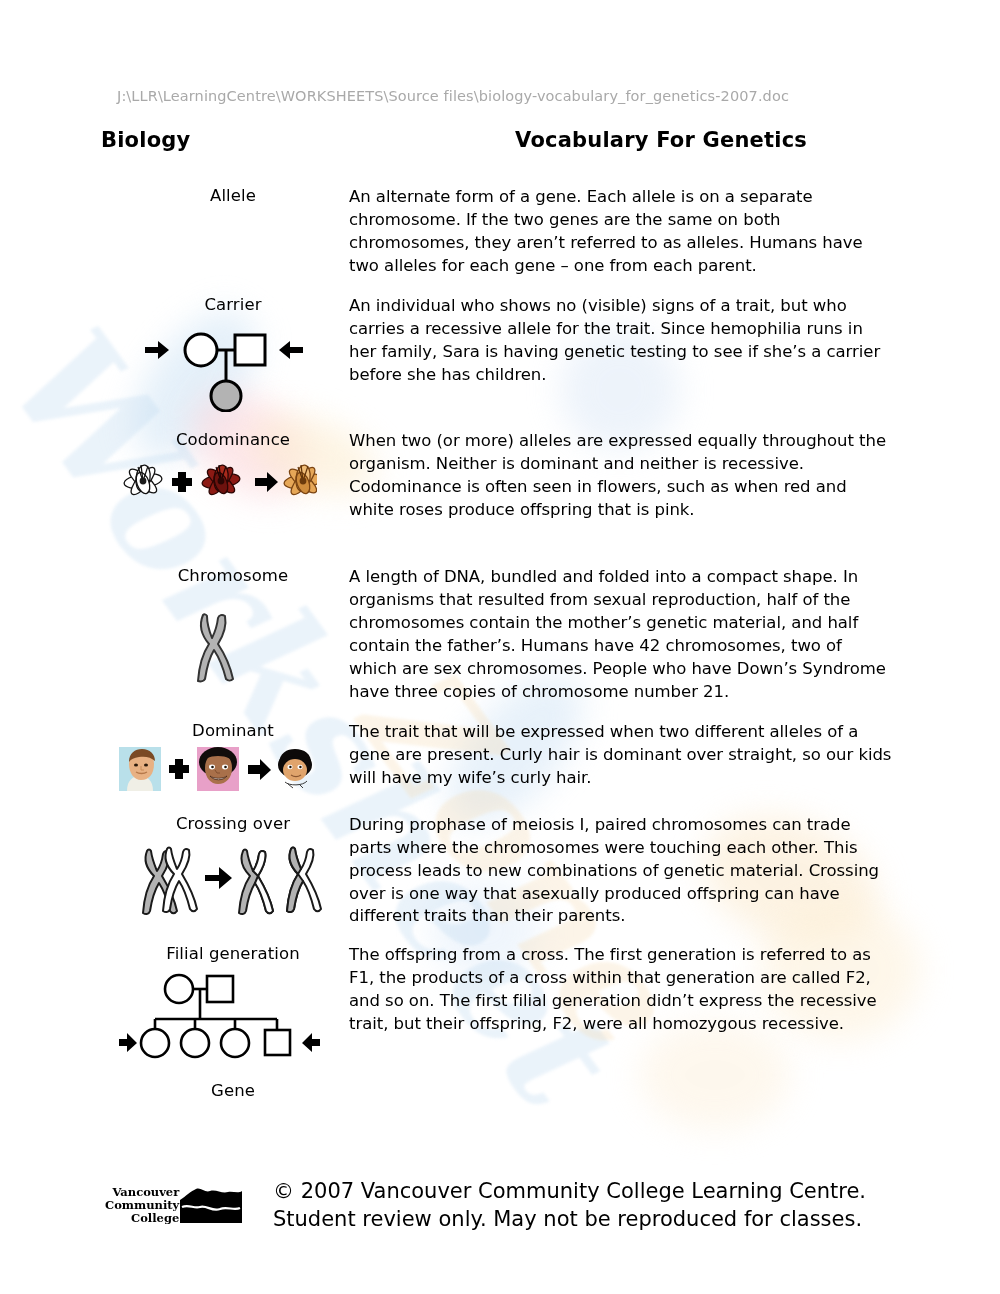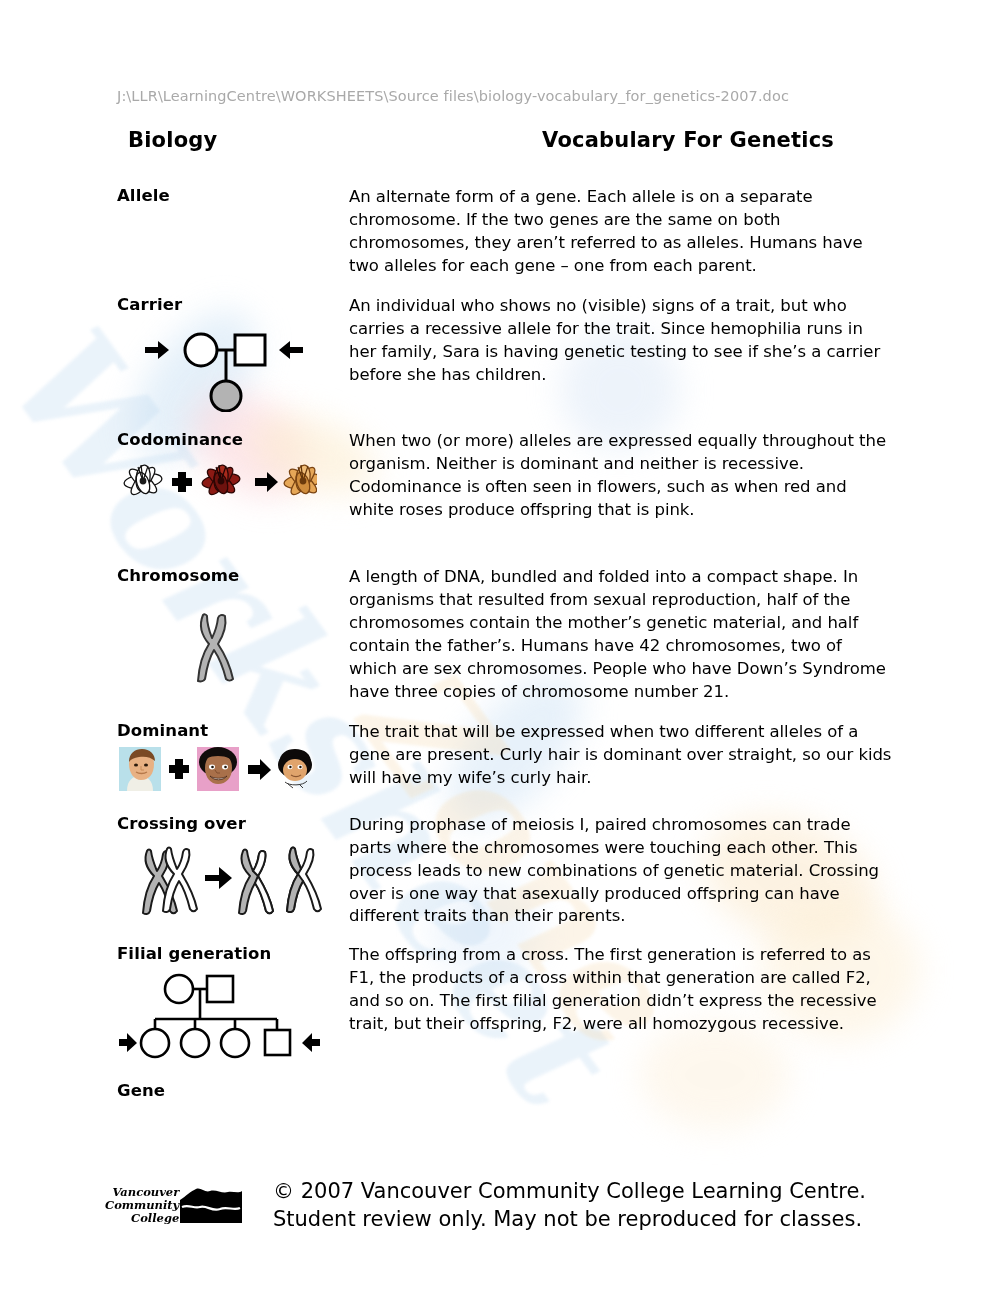--- a/index.html
+++ b/index.html
@@ -78,21 +78,21 @@
     position: absolute;
     left: 117px;
     top: 88px;
     font-size: 14.5px;
     color: #a9a9a9;
     letter-spacing: 0.1px;
     white-space: nowrap;
   }
   .doc-header {
     position: absolute;
-    left: 128px;
+    left: 101px;
     top: 128px;
     width: 766px;
     display: flex;
     justify-content: space-between;
     align-items: baseline;
   }
   .doc-header .subject {
     font-size: 21px;
     font-weight: bold;
     letter-spacing: 0.2px;
@@ -115,23 +115,24 @@
     display: flex;
     align-items: flex-start;
   }
   .term-col {
     width: 232px;
     flex: 0 0 232px;
     position: relative;
   }
   .term {
     font-size: 16.5px;
-    font-weight: bold;
+    font-weight: normal;
     line-height: 1.25;
     letter-spacing: 0.1px;
+    text-align: center;
   }
   .def-col {
     flex: 1 1 auto;
     font-size: 16.5px;
     line-height: 1.385;
     letter-spacing: -0.05px;
   }
   .def-col p { margin: 0; }
 
   .figure { margin-top: 4px; }
@@ -149,21 +150,20 @@
   }
   .vcc-logo {
     display: flex;
     align-items: center;
     width: 150px;
   }
   .vcc-words {
     text-align: right;
     font-family: "DejaVu Serif", serif;
     font-weight: bold;
-    font-style: italic;
     font-size: 11.5px;
     line-height: 1.12;
     color: #000;
     margin-right: 1px;
   }
   .footer-text {
     margin-left: 18px;
     font-size: 21px;
     line-height: 1.32;
   }

